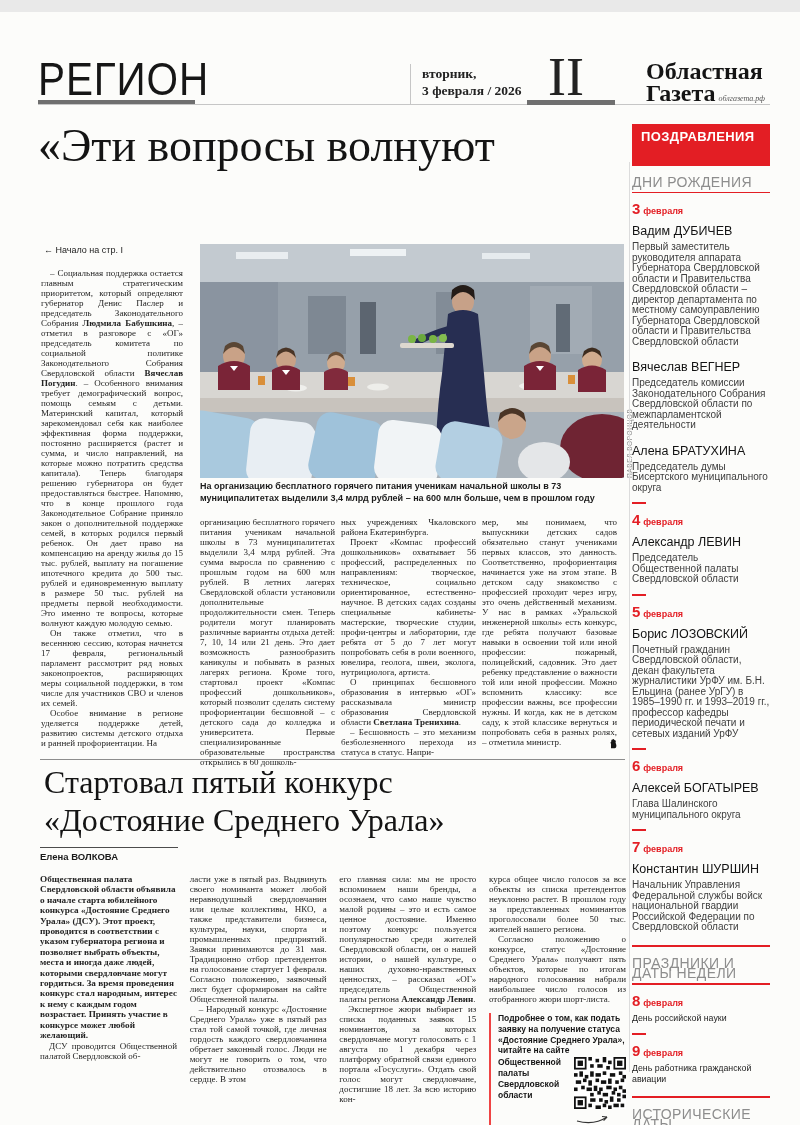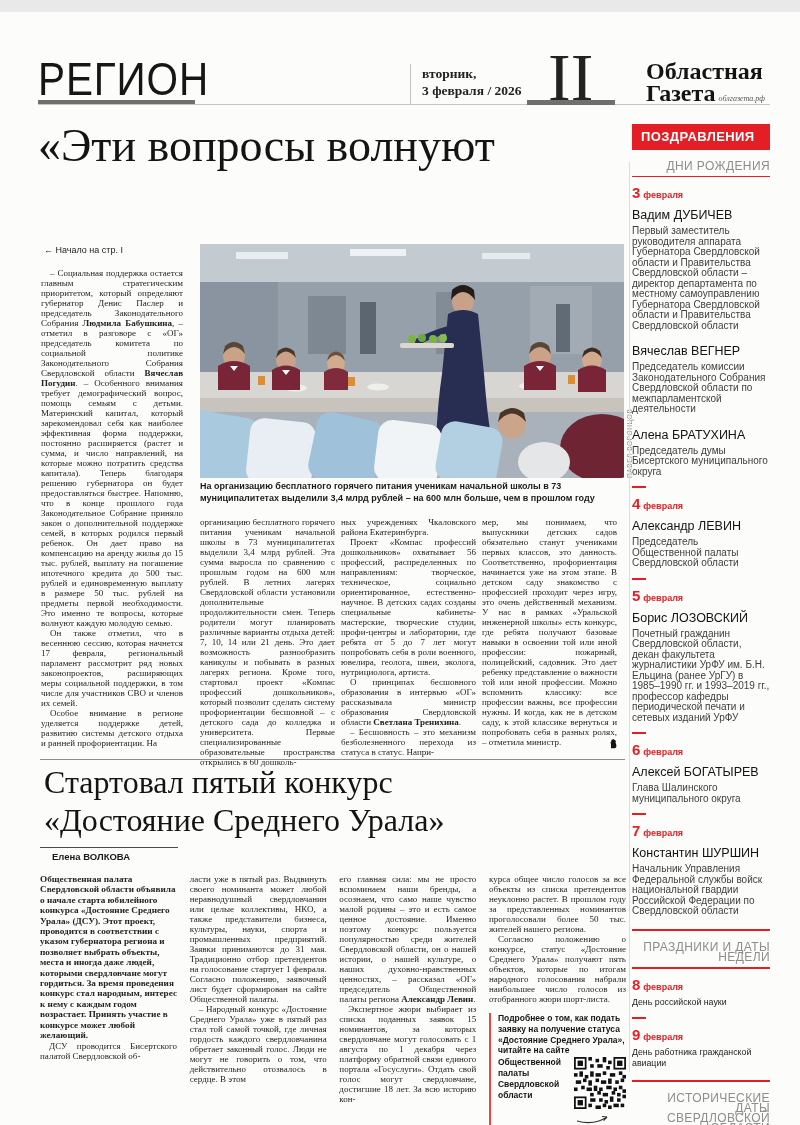--- a/index.html
+++ b/index.html
@@ -8,21 +8,21 @@
   .abs{position:absolute;}
 
   
   .section-title{left:38px;top:44px;font-family:"Liberation Sans",sans-serif;font-size:46px;
                  line-height:46px;font-weight:400;letter-spacing:1px;color:#161616;
                  transform:scaleX(.88);transform-origin:left top;}
   .section-underbar{left:38px;top:88px;width:157px;height:5px;background:#6f6f6f;}
   .header-rule{left:38px;top:92px;width:732px;height:1px;background:#c6c6c6;}
   .header-vline{left:410px;top:52px;width:1px;height:40px;background:#c6c6c6;}
   .dateblock{left:422px;top:53px;font-weight:700;font-size:13.5px;line-height:17px;color:#222;}
-  .pagenum{left:548px;top:38px;font-size:68px;line-height:54px;color:#222;}
+  .pagenum{left:548px;top:38px;font-size:54px;line-height:54px;color:#222;}
   .pagenum-underbar{left:527px;top:88px;width:88px;height:5px;background:#6f6f6f;}
   .logo{left:646px;top:48px;font-weight:700;font-size:24px;line-height:22px;color:#141414;}
   .logo .site{font-size:8px;font-style:italic;font-weight:400;color:#555;margin-left:3px;}
 
   
   .headline1{left:38px;top:106px;width:580px;font-size:46px;line-height:56px;color:#141414;}
   .cont-note{left:44px;top:233px;font-family:"Liberation Sans",sans-serif;font-size:9px;color:#222;}
   .bodycol{font-size:9px;line-height:10px;color:#242424;}
   .bodycol p{margin:0;text-align:justify;}
   .bodycol p.ind{text-indent:9px;}
@@ -36,39 +36,39 @@
   .caption{left:200px;top:469px;width:424px;font-family:"Liberation Sans",sans-serif;
            font-weight:700;font-size:9px;line-height:11.5px;color:#1b1b1b;}
   .a1cols{left:200px;top:505px;width:425px;display:flex;gap:6px;}
   .a1cols .c{width:135px;}
   .endmark{display:block;text-align:right;margin-top:-9px;}
 
   
   .a2-divider{left:40px;top:747px;width:585px;height:1px;background:#8d8d8d;}
   .headline2{left:44px;top:751px;width:580px;font-size:32px;line-height:38px;color:#141414;}
   .author-rule{left:40px;top:835px;width:138px;height:1px;background:#4c4c4c;}
-  .author{left:52px;top:839px;font-family:"Liberation Sans",sans-serif;font-weight:700;
+  .author{left:40px;top:839px;font-family:"Liberation Sans",sans-serif;font-weight:700;
           font-size:9.5px;color:#1a1a1a;}
   .a2cols{left:40px;top:862px;width:586px;display:flex;justify-content:space-between;}
   .a2cols .c{width:137px;}
 
   .callout{margin-top:9px;border-left:2px solid #ef4444;padding-left:7px;
            font-family:"Liberation Sans",sans-serif;font-weight:700;font-size:8.5px;
            line-height:10.8px;color:#161616;}
   .callout-row{display:flex;gap:5px;margin-top:1px;}
   .callout-row .txt{width:74px;}
   .qr{width:52px;height:52px;flex:0 0 auto;}
   .callout-arrow{margin-top:3px;text-align:right;padding-right:16px;}
 
   
   .content-sidebar-vline{left:629px;top:150px;width:1px;height:910px;background:#dcdcdc;}
   .sidebar{left:632px;top:112px;width:138px;font-family:"Liberation Sans",sans-serif;}
   .banner{background:#e31e24;color:#fff;font-weight:700;font-size:13px;line-height:26px;
-          height:26px;padding-left:9px;letter-spacing:.4px;}
-  .sb-label{margin-top:11px;font-size:12px;letter-spacing:.4px;color:#8d8d8d;line-height:10px;text-align:right;}
+          height:42px;padding-left:9px;letter-spacing:.4px;}
+  .sb-label{margin-top:11px;font-size:14px;letter-spacing:.4px;color:#8d8d8d;line-height:10px;}
   .sb-rule{margin-top:5px;height:1px;background:#e31e24;}
   .sb-rule.thick{height:2px;}
   .sb-tick{margin-top:9px;width:14px;height:2px;background:#e31e24;}
   .sb-date{margin-top:8px;color:#e31e24;font-weight:700;line-height:15px;}
   .sb-date .num{font-size:15px;}
   .sb-date .mon{font-size:9px;margin-left:3px;}
   .sb-name{margin-top:5px;font-size:12.5px;line-height:14px;color:#131313;}
   .sb-name.mt{margin-top:13px;}
   .sb-desc{margin-top:4px;font-size:10px;line-height:10.5px;color:#3e3e3e;}
   .sb-event{margin-top:2px;font-size:8.8px;line-height:11px;color:#1e1e1e;}
@@ -208,21 +208,21 @@
   <div class="abs headline2">
     <div>Стартовал пятый конкурс</div>
     <div>«Достояние Среднего Урала»</div>
   </div>
   <div class="abs author-rule"></div>
   <div class="abs author">Елена ВОЛКОВА</div>
 
   <div class="abs a2cols">
     <div class="c bodycol">
         <p class="lead"><span>Общественная палата Свердловской области объявила о начале старта юбилейного конкурса «Достояние Среднего Урала» (ДСУ). Этот проект, проводится в соответствии с указом губернатора региона и позволяет выбрать объекты, места и иногда даже людей, которыми свердловчане могут гордиться. За время проведения конкурс стал народным, интерес к нему с каждым годом возрастает. Принять участие в конкурсе может любой желающий.</span></p>
-        <p class="ind "><span>ДСУ проводится Бисертского палатой Свердловской об-</span></p>
+        <p class="ind "><span>ДСУ проводится Общественной палатой Свердловской об-</span></p>
       </div>
     <div class="c bodycol">
         <p class=""><span>ласти уже в пятый раз. Выдвинуть своего номинанта может любой неравнодушный свердловчанин или целые коллективы, НКО, а также представители бизнеса, культуры, науки, спорта и промышленных предприятий. Заявки принимаются до 31 мая. Традиционно отбор претендентов на голосование стартует 1 февраля. Согласно положению, заявочный лист будет сформирован на сайте Общественной палаты.</span></p>
         <p class="ind "><span>– Народный конкурс «Достояние Среднего Урала» уже в пятый раз стал той самой точкой, где личная гордость каждого свердловчанина обретает законный голос. Люди не могут не говорить о том, что действительно отозвалось в сердце. В этом</span></p>
       </div>
     <div class="c bodycol">
         <p class=""><span>его главная сила: мы не просто вспоминаем наши бренды, а осознаем, что само наше чувство малой родины – это и есть самое ценное достояние. Именно поэтому конкурс пользуется популярностью среди жителей Свердловской области, он о нашей истории, о нашей культуре, о наших духовно-нравственных ценностях, – рассказал «ОГ» председатель Общественной палаты региона </span><b>Александр Левин</b><span>.</span></p>
         <p class="ind "><span>Экспертное жюри выбирает из списка поданных заявок 15 номинантов, за которых свердловчане могут голосовать с 1 августа по 1 декабря через платформу обратной связи единого портала «Госуслуги». Отдать свой голос могут свердловчане, достигшие 18 лет. За всю историю кон-</span></p>
       </div>
     <div class="c bodycol">

